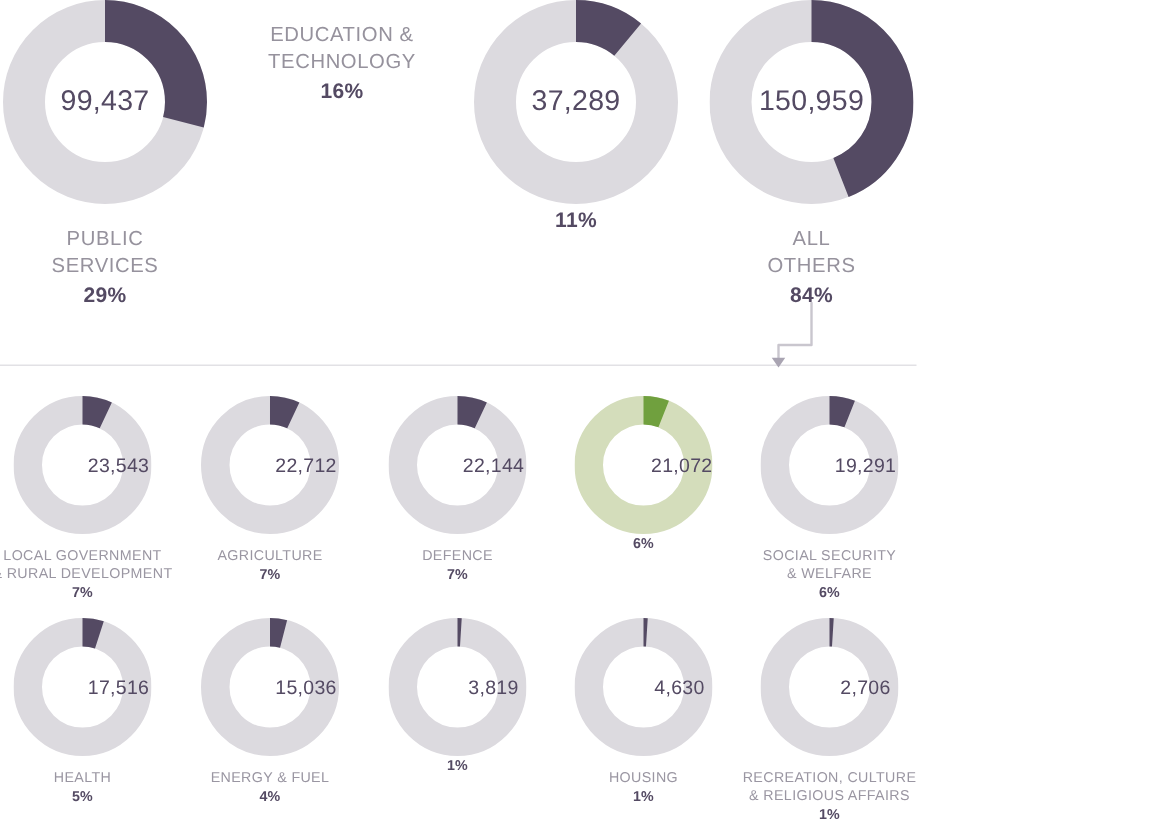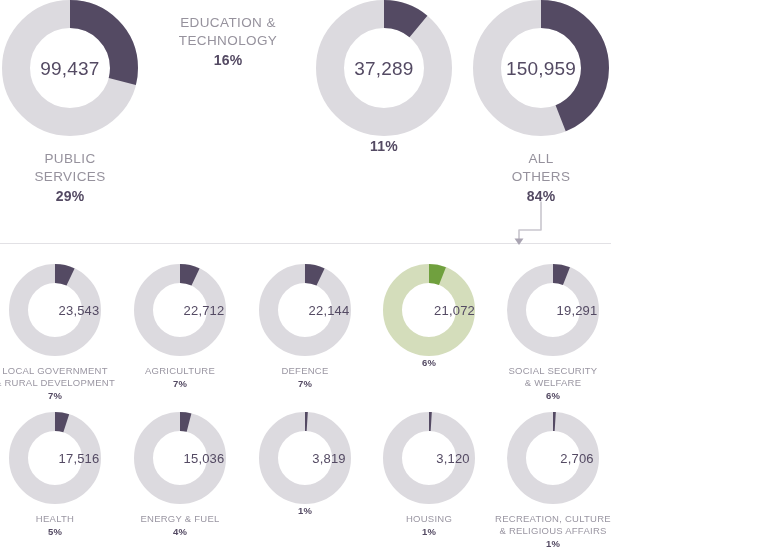--- a/index.html
+++ b/index.html
@@ -244,21 +244,21 @@
           <div class="donut-value">3,819</div>
         </div>
         <div class="donut-pct">1%</div>
       </div>
       <div class="donut-card" style="left: 367px; top: 412px; width: 124px;">
         <div class="donut-wrap" style="width: 92px; height: 92px;">
           <svg width="92" height="92" viewBox="0 0 92 92">
             <circle cx="46" cy="46" r="36.5" fill="none" stroke="#dcdadf" stroke-width="19"></circle>
             <circle cx="46" cy="46" r="36.5" fill="none" stroke="#544a63" stroke-width="19" stroke-dasharray="2.29 227.04" transform="rotate(-90 46 46)"></circle>
           </svg>
-          <div class="donut-value">3,120</div>
+          <div class="donut-value">4,630</div>
         </div>
         <div class="donut-label">HOUSING</div>
         <div class="donut-pct">1%</div>
       </div>
       <div class="donut-card" style="left: 491px; top: 412px; width: 124px;">
         <div class="donut-wrap" style="width: 92px; height: 92px;">
           <svg width="92" height="92" viewBox="0 0 92 92">
             <circle cx="46" cy="46" r="36.5" fill="none" stroke="#dcdadf" stroke-width="19"></circle>
             <circle cx="46" cy="46" r="36.5" fill="none" stroke="#544a63" stroke-width="19" stroke-dasharray="2.29 227.04" transform="rotate(-90 46 46)"></circle>
           </svg>

